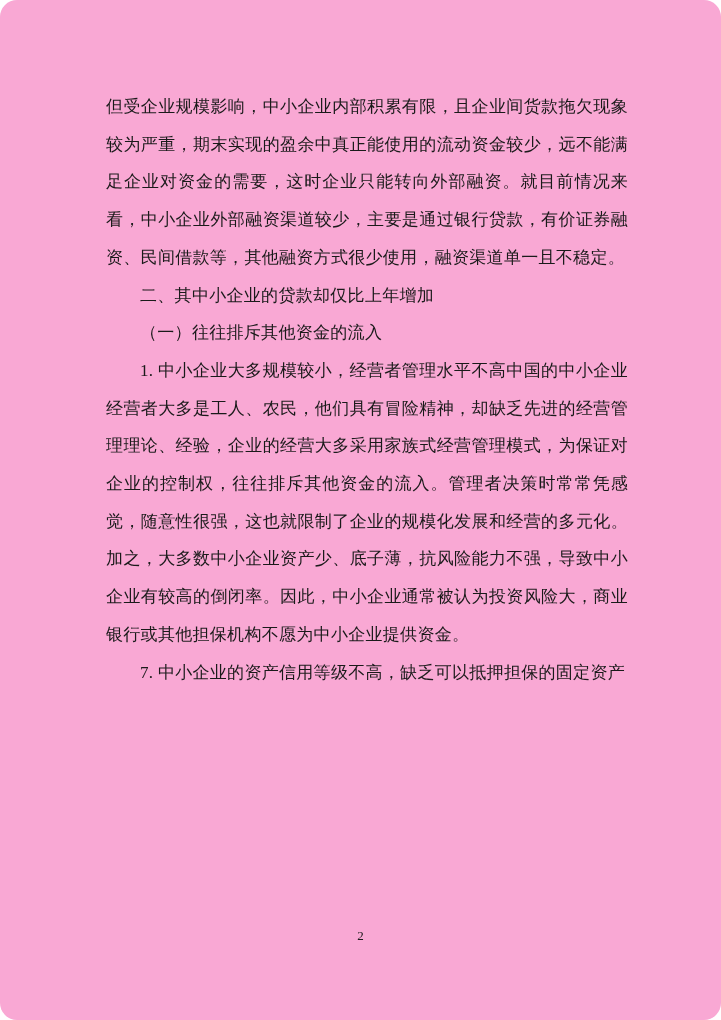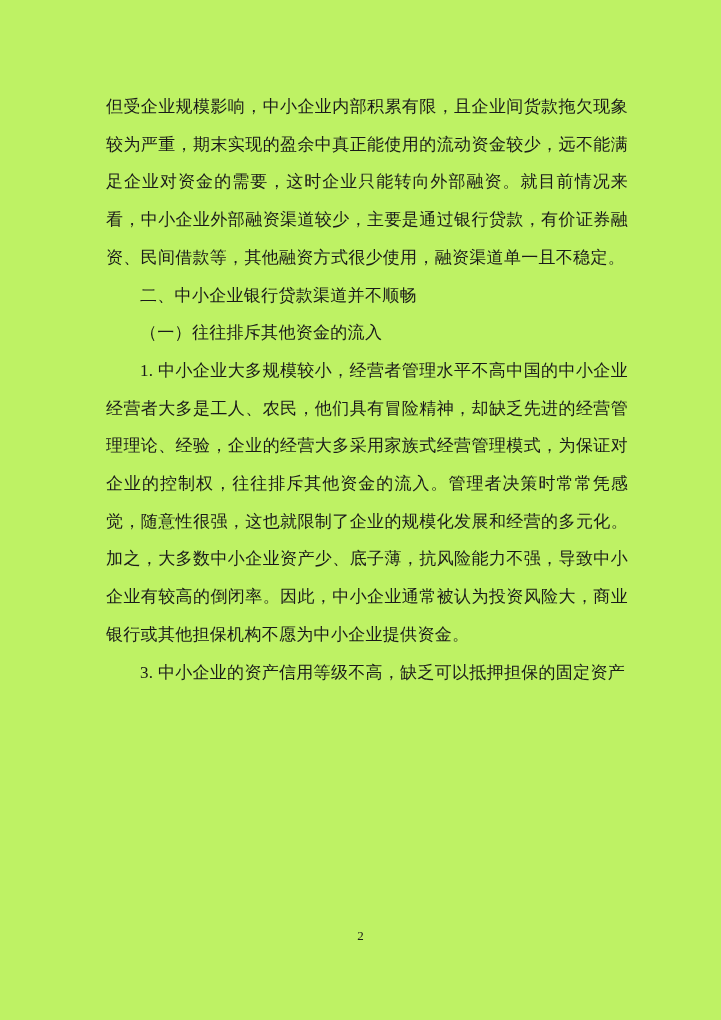--- a/index.html
+++ b/index.html
@@ -4,24 +4,25 @@
 <style>
   html, body {
     margin: 0;
     padding: 0;
     background: #ffffff;
   }
   .page {
     position: relative;
     width: 721px;
     height: 1020px;
-    background: #bef264;
+    background: #f9a8d4;
     overflow: hidden;
     font-family: "Liberation Serif", "DejaVu Serif", serif;
     color: #1a1a1a;
+    border-radius: 17px;
   }
   .content {
     position: absolute;
     left: 106px;
     top: 88px;
     width: 522px;
   }
   .para {
     margin: 0;
     padding: 0;
@@ -43,19 +44,19 @@
     line-height: 18px;
     color: #1a1a1a;
   }
 </style>
 </head>
 <body>
 
 <div class="page">
   <div class="content">
     <p class="para">但受企业规模影响，中小企业内部积累有限，且企业间货款拖欠现象较为严重，期末实现的盈余中真正能使用的流动资金较少，远不能满足企业对资金的需要，这时企业只能转向外部融资。就目前情况来看，中小企业外部融资渠道较少，主要是通过银行贷款，有价证券融资、民间借款等，其他融资方式很少使用，融资渠道单一且不稳定。</p>
-    <p class="para indent">二、中小企业银行贷款渠道并不顺畅</p>
+    <p class="para indent">二、其中小企业的贷款却仅比上年增加</p>
     <p class="para indent">（一）往往排斥其他资金的流入</p>
     <p class="para indent">1. 中小企业大多规模较小，经营者管理水平不高中国的中小企业经营者大多是工人、农民，他们具有冒险精神，却缺乏先进的经营管理理论、经验，企业的经营大多采用家族式经营管理模式，为保证对企业的控制权，往往排斥其他资金的流入。管理者决策时常常凭感觉，随意性很强，这也就限制了企业的规模化发展和经营的多元化。加之，大多数中小企业资产少、底子薄，抗风险能力不强，导致中小企业有较高的倒闭率。因此，中小企业通常被认为投资风险大，商业银行或其他担保机构不愿为中小企业提供资金。</p>
-    <p class="para indent">3. 中小企业的资产信用等级不高，缺乏可以抵押担保的固定资产</p>
+    <p class="para indent">7. 中小企业的资产信用等级不高，缺乏可以抵押担保的固定资产</p>
   </div>
   <div class="footer">2</div>
 </div>
 
 </body></html>

